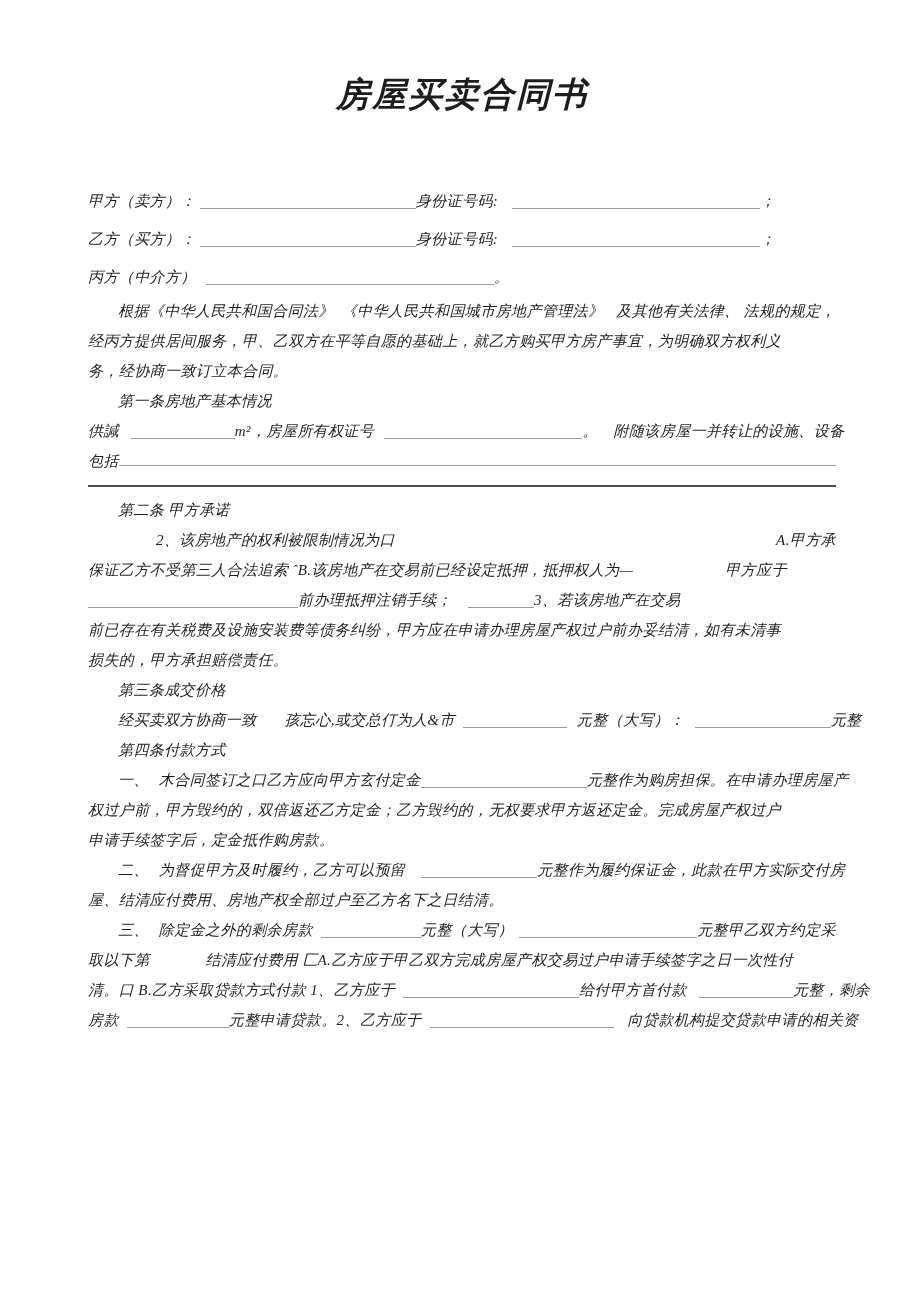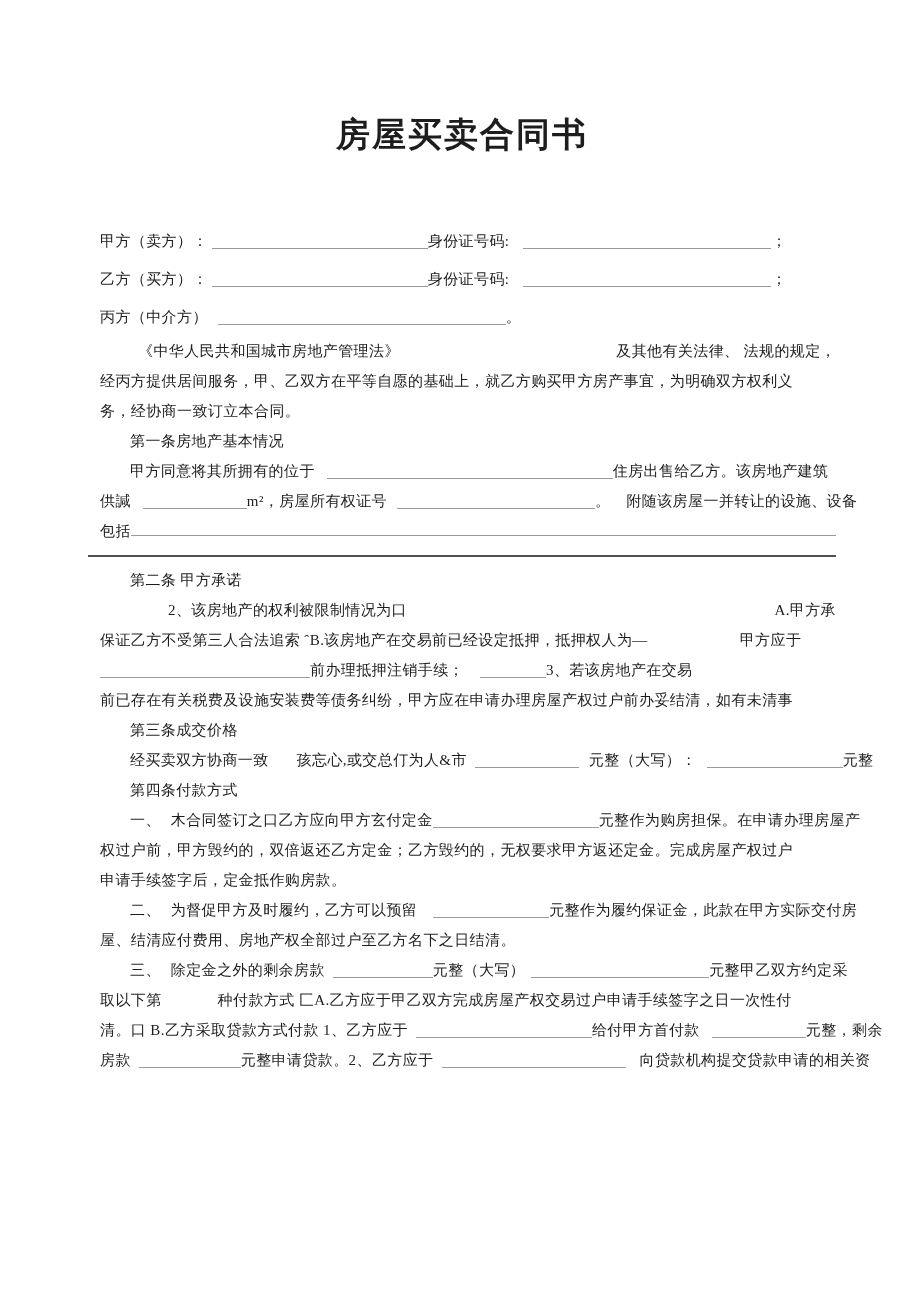--- a/index.html
+++ b/index.html
@@ -1,30 +1,29 @@
 <!DOCTYPE html>
 <html><head>
 <meta charset="utf-8">
 <style>
   html,body { margin:0; padding:0; }
   body {
     width:920px; height:1303px; overflow:hidden;
     background:#ffffff; color:#1d1d1d;
     font-family:"Liberation Serif","DejaVu Serif",serif;
   }
-  .page { padding:112px 84px 0 88px; }
+  .page { padding:72px 84px 0 88px;font-style:italic; }
   .title {
     font-size:34px; font-weight:bold; text-align:center;
     line-height:46px; letter-spacing:2px; margin:0;
   }
   .parties { margin-top:64px; }
   .line {
     font-size:15px; line-height:30px; letter-spacing:0.4px;
     white-space:pre;
-    margin-left:12px;
   }
   .party { line-height:38px; }
   .flexline { display:flex; align-items:baseline; }
   .t { white-space:pre; }
   .indent { padding-left:30px; }
   .blank {
     display:inline-block; flex:none;
     border-bottom:1px solid #9b9b9b;
     height:14px; vertical-align:-3px;
   }
@@ -39,53 +38,53 @@
 
   <div class="title">房屋买卖合同书</div>
 
   <div class="parties">
     <div class="line party"><span class="t">甲方（卖方）：</span><span class="gap" style="width:4px"></span><span class="blank" style="width:216px"></span><span class="t">身份证号码:</span><span class="gap" style="width:14px"></span><span class="blank" style="width:248px"></span><span class="t">；</span></div>
     <div class="line party"><span class="t">乙方（买方）：</span><span class="gap" style="width:4px"></span><span class="blank" style="width:216px"></span><span class="t">身份证号码:</span><span class="gap" style="width:14px"></span><span class="blank" style="width:248px"></span><span class="t">；</span></div>
     <div class="line party"><span class="t">丙方（中介方）</span><span class="gap" style="width:10px"></span><span class="blank" style="width:288px"></span><span class="t">。</span></div>
   </div>
 
   <div>
-    <div class="line flexline indent"><span class="gap" style="width:8px"></span><span class="t">《中华人民共和国城市房地产管理法》</span><span class="grow"></span><span class="t">及其他有关法律、 法规的规定，</span></div>
+    <div class="line flexline indent"><span class="t">根据《中华人民共和国合同法》</span><span class="gap" style="width:8px"></span><span class="t">《中华人民共和国城市房地产管理法》</span><span class="grow"></span><span class="t">及其他有关法律、 法规的规定，</span></div>
     <div class="line">经丙方提供居间服务，甲、乙双方在平等自愿的基础上，就乙方购买甲方房产事宜，为明确双方权利义</div>
     <div class="line">务，经协商一致订立本合同。</div>
   </div>
 
   <div>
     <div class="line indent">第一条房地产基本情况</div>
-    <div class="line indent"><span class="t">甲方同意将其所拥有的位于</span><span class="gap" style="width:12px"></span><span class="blank" style="width:286px"></span><span class="t">住房出售给乙方。该房地产建筑</span></div>
     <div class="line"><span class="t">供諴</span><span class="gap" style="width:12px"></span><span class="blank" style="width:104px"></span><span class="t">m²，房屋所有权证号</span><span class="gap" style="width:10px"></span><span class="blank" style="width:198px"></span><span class="t">。</span><span class="gap" style="width:16px"></span><span class="t">附随该房屋一并转让的设施、设备</span></div>
     <div class="line flexline"><span class="t">包括</span><span class="blank grow"></span></div>
   </div>
 
   <hr class="divider">
 
   <div>
     <div class="line indent">第二条 甲方承诺</div>
     <div class="line flexline"><span class="gap" style="width:68px"></span><span class="t">2、该房地产的权利被限制情况为口</span><span class="grow"></span><span class="t">A.甲方承</span></div>
     <div class="line"><span class="t">保证乙方不受第三人合法追索 ˆB.该房地产在交易前已经设定抵押，抵押权人为—</span><span class="gap" style="width:92px"></span><span class="t">甲方应于</span></div>
     <div class="line"><span class="blank" style="width:210px"></span><span class="t">前办理抵押注销手续；</span><span class="gap" style="width:16px"></span><span class="blank" style="width:66px"></span><span class="t">3、若该房地产在交易</span></div>
     <div class="line">前已存在有关税费及设施安装费等债务纠纷，甲方应在申请办理房屋产权过户前办妥结清，如有未清事</div>
+    <div class="line">损失的，甲方承担赔偿责任。</div>
   </div>
 
   <div>
     <div class="line indent">第三条成交价格</div>
     <div class="line indent"><span class="t">经买卖双方协商一致</span><span class="gap" style="width:28px"></span><span class="t">孩忘心,或交总仃为人&amp;市</span><span class="gap" style="width:8px"></span><span class="blank" style="width:104px"></span><span class="gap" style="width:10px"></span><span class="t">元整（大写）：</span><span class="gap" style="width:10px"></span><span class="blank" style="width:136px"></span><span class="t">元整</span></div>
   </div>
 
   <div>
     <div class="line indent">第四条付款方式</div>
     <div class="line indent"><span class="t">一、</span><span class="gap" style="width:10px"></span><span class="t">木合同签订之口乙方应向甲方玄付定金</span><span class="blank" style="width:166px"></span><span class="t">元整作为购房担保。在申请办理房屋产</span></div>
     <div class="line">权过户前，甲方毁约的，双倍返还乙方定金；乙方毁约的，无权要求甲方返还定金。完成房屋产权过户</div>
     <div class="line">申请手续签字后，定金抵作购房款。</div>
     <div class="line indent"><span class="t">二、</span><span class="gap" style="width:10px"></span><span class="t">为督促甲方及时履约，乙方可以预留</span><span class="gap" style="width:16px"></span><span class="blank" style="width:116px"></span><span class="t">元整作为履约保证金，此款在甲方实际交付房</span></div>
     <div class="line">屋、结清应付费用、房地产权全部过户至乙方名下之日结清。</div>
     <div class="line indent"><span class="t">三、</span><span class="gap" style="width:10px"></span><span class="t">除定金之外的剩余房款</span><span class="gap" style="width:8px"></span><span class="blank" style="width:100px"></span><span class="t">元整（大写）</span><span class="gap" style="width:6px"></span><span class="blank" style="width:178px"></span><span class="t">元整甲乙双方约定采</span></div>
-    <div class="line"><span class="t">取以下第</span><span class="gap" style="width:56px"></span><span class="t">种付款方式 匚A.乙方应于甲乙双方完成房屋产权交易过户申请手续签字之日一次性付</span></div>
+    <div class="line"><span class="t">取以下第</span><span class="gap" style="width:56px"></span><span class="t">结清应付费用 匚A.乙方应于甲乙双方完成房屋产权交易过户申请手续签字之日一次性付</span></div>
     <div class="line"><span class="t">清。口 B.乙方采取贷款方式付款 1、乙方应于</span><span class="gap" style="width:8px"></span><span class="blank" style="width:176px"></span><span class="t">给付甲方首付款</span><span class="gap" style="width:12px"></span><span class="blank" style="width:94px"></span><span class="t">元整，剩余</span></div>
     <div class="line"><span class="t">房款</span><span class="gap" style="width:8px"></span><span class="blank" style="width:102px"></span><span class="t">元整申请贷款。2、乙方应于</span><span class="gap" style="width:8px"></span><span class="blank" style="width:184px"></span><span class="gap" style="width:14px"></span><span class="t">向贷款机构提交贷款申请的相关资</span></div>
   </div>
 
 </div>
 
 </body></html>

